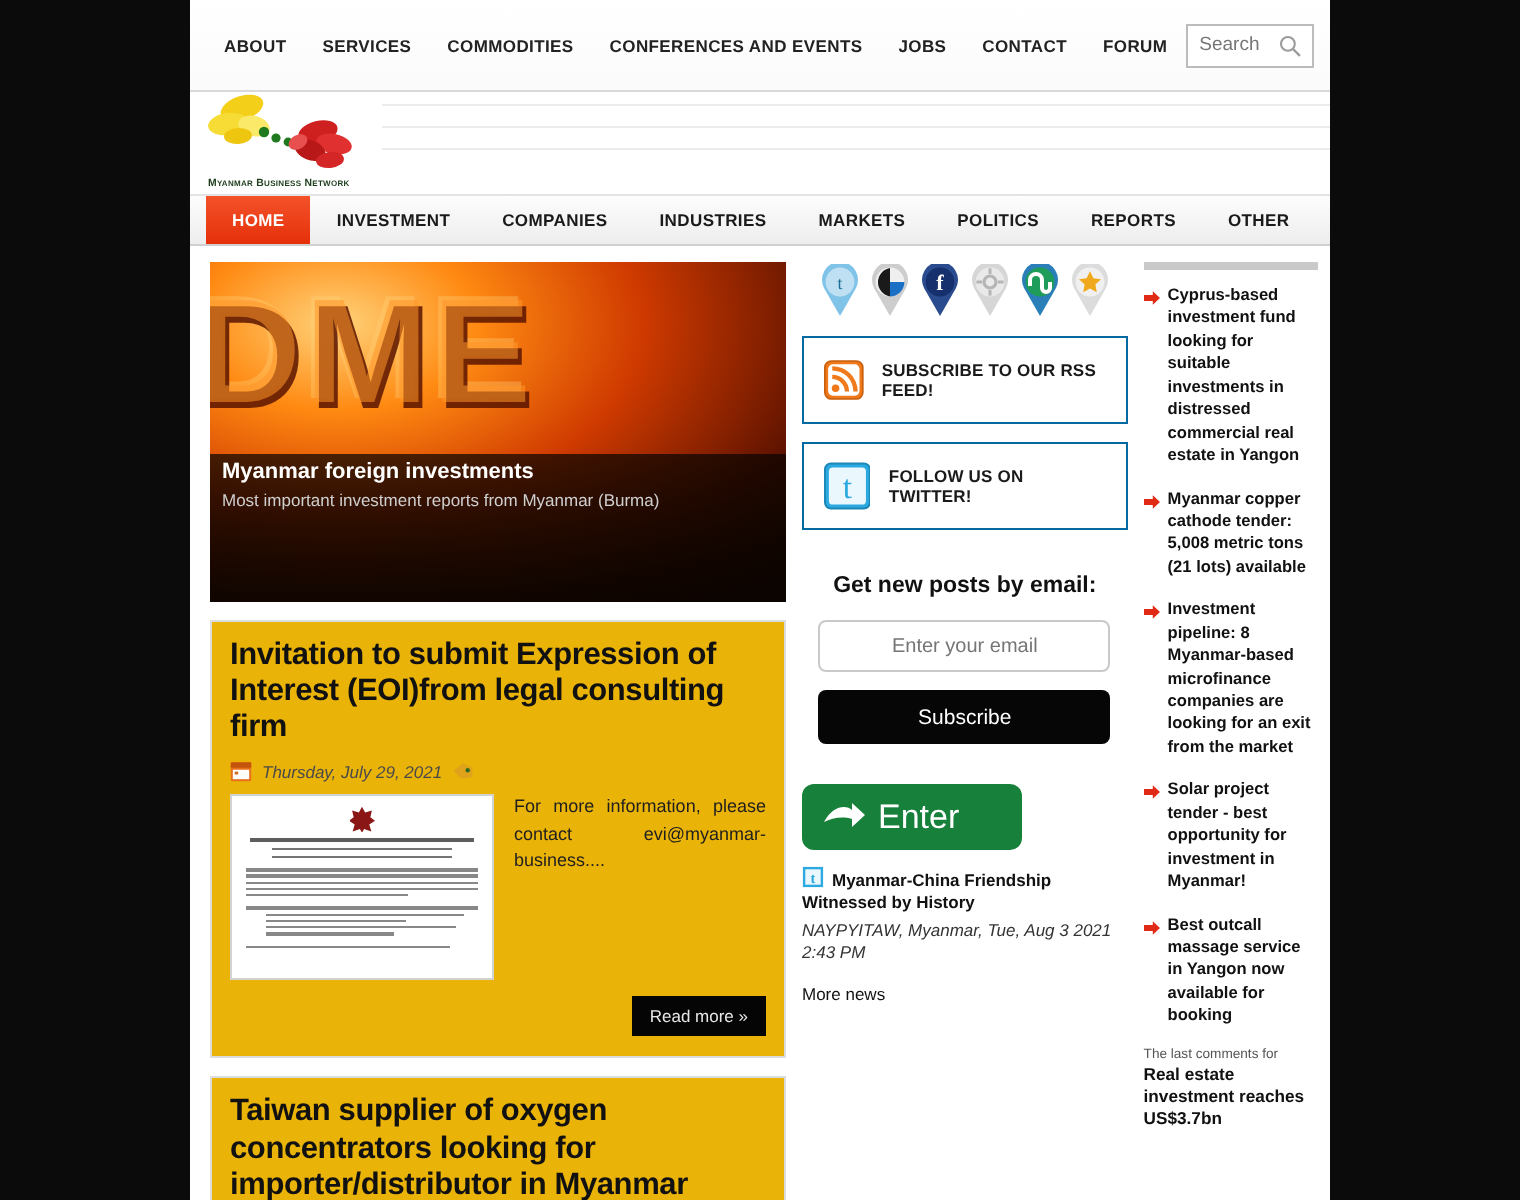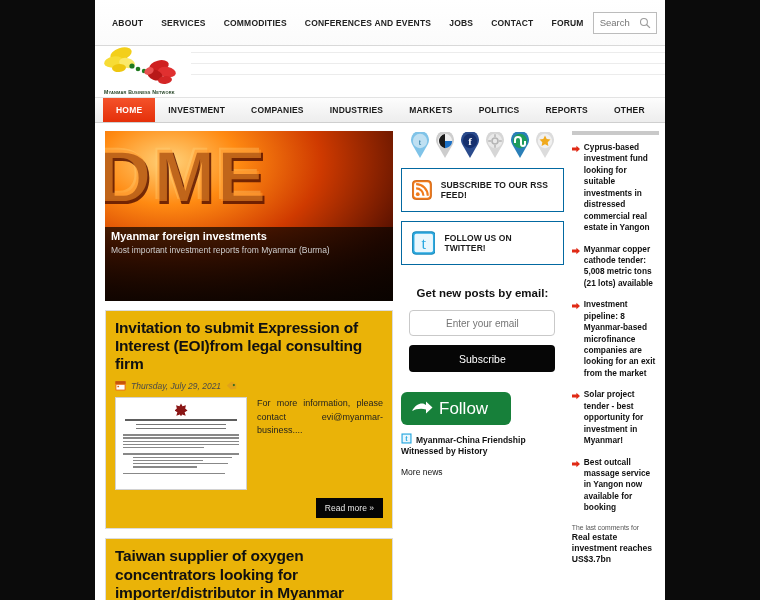--- a/index.html
+++ b/index.html
@@ -420,31 +420,32 @@
       <div class="subscribe-box">
         <h4>Get new posts by email:</h4>
         <input type="text" placeholder="Enter your email" style="">
         <button class="subscribe-btn">Subscribe</button>
       </div>
 
       <button class="followbtn">
         <svg width="22" height="16" viewBox="0 0 22 16">
           <path d="M1 10 C5 2 12 1 15 4 L15 0.5 L21.5 6.5 L15 12.5 L15 8.5 C10 7 5 8 1 10 Z" fill="#fff"></path>
         </svg>
-        <span>Follow</span>
+        <span>Enter</span>
       </button>
 
       <div class="tweet">
         <div class="line1">
           <svg class="tw-ic" viewBox="0 0 12 12">
             <rect x="0.5" y="0.5" width="11" height="11" fill="#2ba9e0"></rect>
             <rect x="1.8" y="1.8" width="8.4" height="8.4" fill="#eaf7fd"></rect>
             <text x="6" y="9" font-size="8" text-anchor="middle" fill="#2ba9e0" font-family="Liberation Serif, serif">t</text>
           </svg><span>Myanmar-China Friendship Witnessed by History</span>
         </div>
+        <div class="line2">NAYPYITAW, Myanmar, Tue, Aug 3 2021 2:43 PM</div>
         <a href="#" class="morenews">More news</a>
       </div>
     </div>
 
     <div class="col-side sidebar">
       <div class="rule"></div>
 
       <div class="sb-item">
         <svg class="arrow" viewBox="0 0 10 10">
           <path d="M0 3.2 L5.5 3.2 L5.5 0.8 L10 5 L5.5 9.2 L5.5 6.8 L0 6.8 Z" fill="#e02a16"></path>

